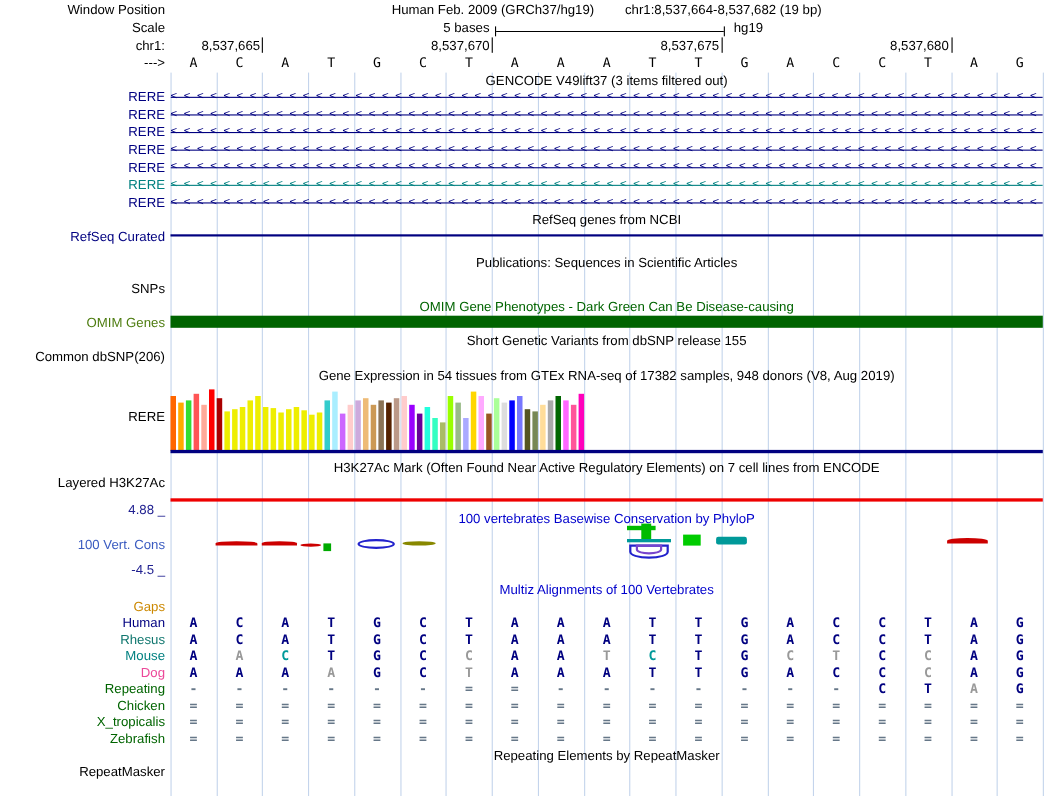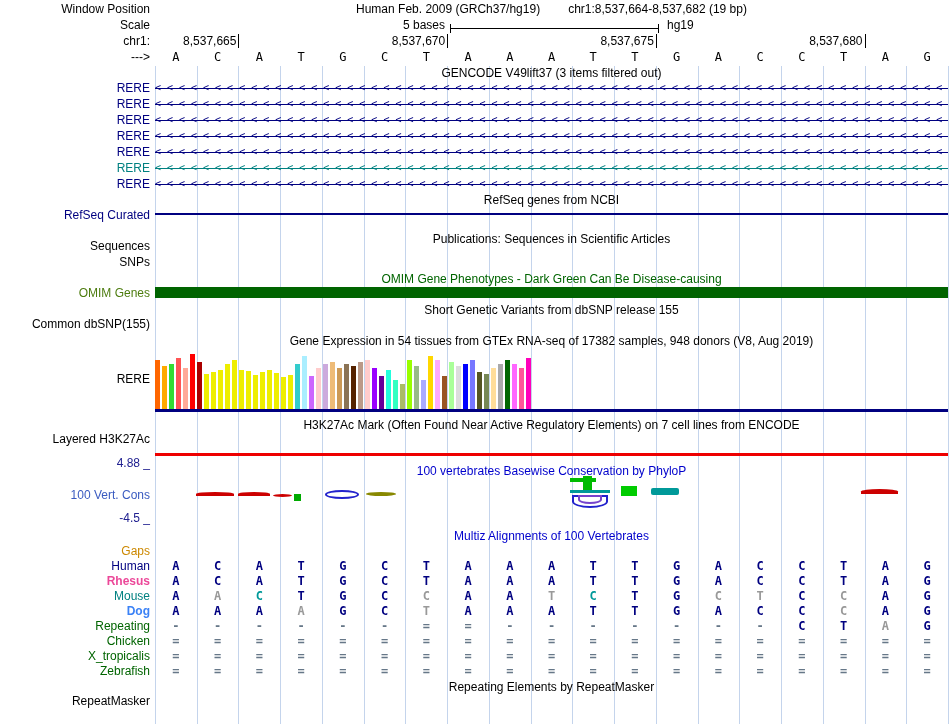--- a/index.html
+++ b/index.html
@@ -126,40 +126,37 @@
     <span class="center">RefSeq genes from NCBI</span>
   </div>
   <div class="row" style="top:208px">
     <span class="lbl" style="color: rgb(0, 0, 128);">RefSeq Curated</span>
   </div>
   <div class="track-line" id="refseq-line" style="background: rgb(0, 0, 128);"></div>
 
   <div class="row" style="top:232px">
     <span class="center">Publications: Sequences in Scientific Articles</span>
   </div>
-  <div class="row" style="top:239px">
-    <span class="lbl">Sequences</span>
-  </div>
   <div class="row" style="top:255px">
     <span class="lbl">SNPs</span>
   </div>
 
   <div class="row" style="top:272px">
     <span class="center" style="color: rgb(0, 100, 0);">OMIM Gene Phenotypes - Dark Green Can Be Disease-causing</span>
   </div>
   <div class="row" style="top:286px">
     <span class="lbl" style="color: #4d7c0f;">OMIM Genes</span>
   </div>
   <div class="track-line" id="omim-bar" style="background: rgb(0, 100, 0);"></div>
 
   <div class="row" style="top:303px">
     <span class="center">Short Genetic Variants from dbSNP release 155</span>
   </div>
   <div class="row" style="top:317px">
-    <span class="lbl">Common dbSNP(155)</span>
+    <span class="lbl">Common dbSNP(206)</span>
   </div>
 
   <div class="row" style="top:334px">
     <span class="center">Gene Expression in 54 tissues from GTEx RNA-seq of 17382 samples, 948 donors (V8, Aug 2019)</span>
   </div>
   <div id="gtex-bars">
       <div class="gtex-bar" style="left: 155px; height: 50px; background: rgb(255, 102, 0);"></div>
       <div class="gtex-bar" style="left: 162px; height: 44px; background: rgb(255, 170, 0);"></div>
       <div class="gtex-bar" style="left: 169px; height: 46px; background: rgb(51, 221, 51);"></div>
       <div class="gtex-bar" style="left: 176px; height: 52px; background: rgb(255, 85, 85);"></div>
@@ -279,21 +276,21 @@
         <div class="align-cell" style="left: 614.105px; width: 41.7368px; color: rgb(0, 0, 128);">T</div>
         <div class="align-cell" style="left: 655.842px; width: 41.7368px; color: rgb(0, 0, 128);">G</div>
         <div class="align-cell" style="left: 697.579px; width: 41.7368px; color: rgb(0, 0, 128);">A</div>
         <div class="align-cell" style="left: 739.316px; width: 41.7368px; color: rgb(0, 0, 128);">C</div>
         <div class="align-cell" style="left: 781.053px; width: 41.7368px; color: rgb(0, 0, 128);">C</div>
         <div class="align-cell" style="left: 822.789px; width: 41.7368px; color: rgb(0, 0, 128);">T</div>
         <div class="align-cell" style="left: 864.526px; width: 41.7368px; color: rgb(0, 0, 128);">A</div>
         <div class="align-cell" style="left: 906.263px; width: 41.7368px; color: rgb(0, 0, 128);">G</div>
       </div>
       <div class="align-row" style="top: 574px;">
-        <div class="lbl" style="color: #ec4899; font-weight: bold;">Rhesus</div>
+        <div class="lbl" style="color: #0f766e;">Rhesus</div>
         <div class="align-cell" style="left: 155px; width: 41.7368px; color: rgb(0, 0, 128);">A</div>
         <div class="align-cell" style="left: 196.737px; width: 41.7368px; color: rgb(0, 0, 128);">C</div>
         <div class="align-cell" style="left: 238.474px; width: 41.7368px; color: rgb(0, 0, 128);">A</div>
         <div class="align-cell" style="left: 280.211px; width: 41.7368px; color: rgb(0, 0, 128);">T</div>
         <div class="align-cell" style="left: 321.947px; width: 41.7368px; color: rgb(0, 0, 128);">G</div>
         <div class="align-cell" style="left: 363.684px; width: 41.7368px; color: rgb(0, 0, 128);">C</div>
         <div class="align-cell" style="left: 405.421px; width: 41.7368px; color: rgb(0, 0, 128);">T</div>
         <div class="align-cell" style="left: 447.158px; width: 41.7368px; color: rgb(0, 0, 128);">A</div>
         <div class="align-cell" style="left: 488.895px; width: 41.7368px; color: rgb(0, 0, 128);">A</div>
         <div class="align-cell" style="left: 530.632px; width: 41.7368px; color: rgb(0, 0, 128);">A</div>
@@ -323,21 +320,21 @@
         <div class="align-cell" style="left: 614.105px; width: 41.7368px; color: rgb(0, 0, 128);">T</div>
         <div class="align-cell" style="left: 655.842px; width: 41.7368px; color: rgb(0, 0, 128);">G</div>
         <div class="align-cell" style="left: 697.579px; width: 41.7368px; color: rgb(153, 153, 153);">C</div>
         <div class="align-cell" style="left: 739.316px; width: 41.7368px; color: rgb(153, 153, 153);">T</div>
         <div class="align-cell" style="left: 781.053px; width: 41.7368px; color: rgb(0, 0, 128);">C</div>
         <div class="align-cell" style="left: 822.789px; width: 41.7368px; color: rgb(153, 153, 153);">C</div>
         <div class="align-cell" style="left: 864.526px; width: 41.7368px; color: rgb(0, 0, 128);">A</div>
         <div class="align-cell" style="left: 906.263px; width: 41.7368px; color: rgb(0, 0, 128);">G</div>
       </div>
       <div class="align-row" style="top: 604px;">
-        <div class="lbl" style="color: #3b82f6; font-weight: bold;">Dog</div>
+        <div class="lbl" style="color: #ec4899;">Dog</div>
         <div class="align-cell" style="left: 155px; width: 41.7368px; color: rgb(0, 0, 128);">A</div>
         <div class="align-cell" style="left: 196.737px; width: 41.7368px; color: rgb(0, 0, 128);">A</div>
         <div class="align-cell" style="left: 238.474px; width: 41.7368px; color: rgb(0, 0, 128);">A</div>
         <div class="align-cell" style="left: 280.211px; width: 41.7368px; color: rgb(153, 153, 153);">A</div>
         <div class="align-cell" style="left: 321.947px; width: 41.7368px; color: rgb(0, 0, 128);">G</div>
         <div class="align-cell" style="left: 363.684px; width: 41.7368px; color: rgb(0, 0, 128);">C</div>
         <div class="align-cell" style="left: 405.421px; width: 41.7368px; color: rgb(153, 153, 153);">T</div>
         <div class="align-cell" style="left: 447.158px; width: 41.7368px; color: rgb(0, 0, 128);">A</div>
         <div class="align-cell" style="left: 488.895px; width: 41.7368px; color: rgb(0, 0, 128);">A</div>
         <div class="align-cell" style="left: 530.632px; width: 41.7368px; color: rgb(0, 0, 128);">A</div>

